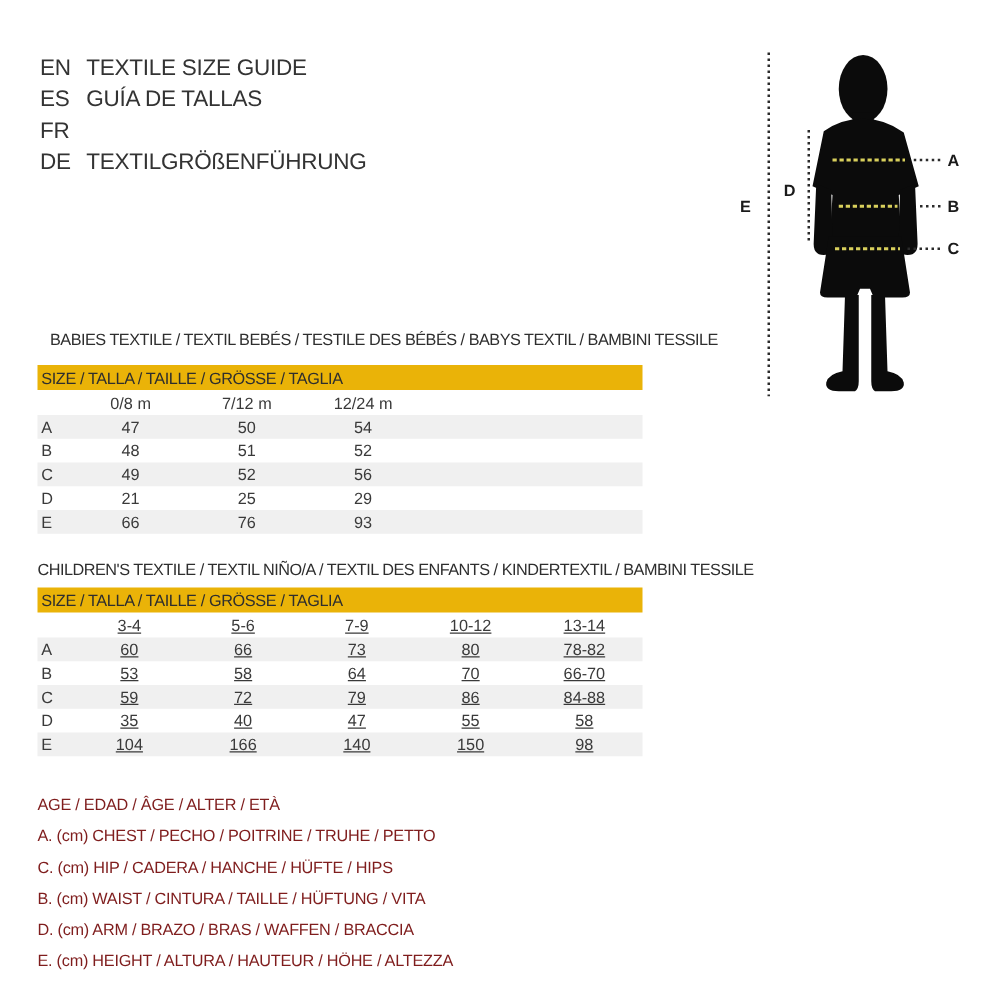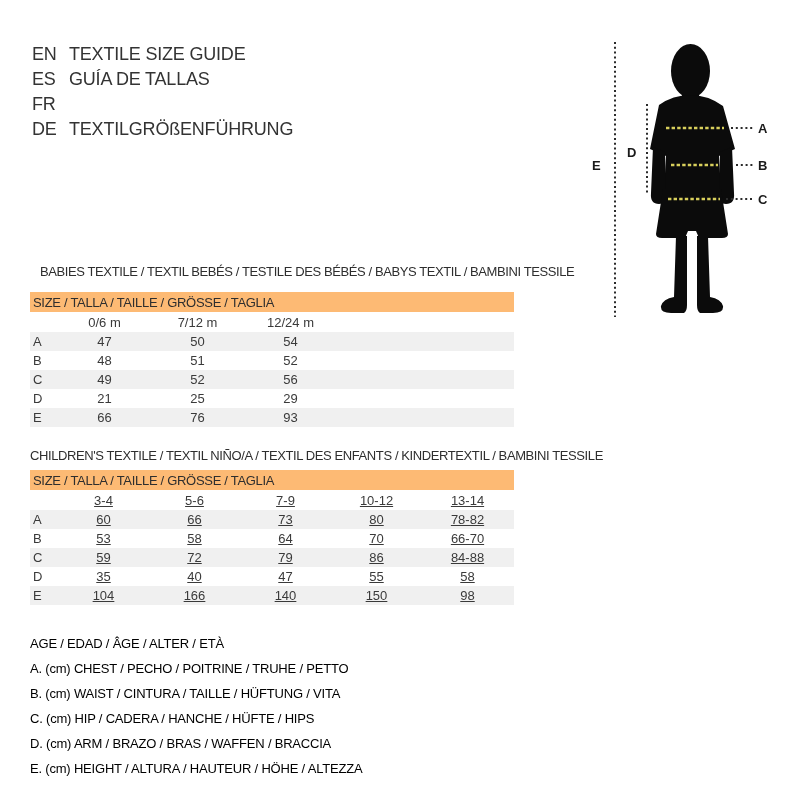--- a/index.html
+++ b/index.html
@@ -14,38 +14,38 @@
   .lang-row{display:flex;height:25px;align-items:center;font-size:18px;letter-spacing:-0.2px;color:#333;}
   .lang-code{width:37px;flex:0 0 37px;}
   .lang-label{white-space:nowrap;}
 
   
   .section-title{font-size:13px;letter-spacing:-0.4px;color:#2e2e2e;white-space:nowrap;}
   .babies-title{left:30px;top:264px;margin-left:10px;}
   .children-title{left:30px;top:448px;}
 
   
-  .size-bar{left:30px;width:484px;height:20px;background:#fdba74;display:flex;align-items:center;
+  .size-bar{left:30px;width:484px;height:20px;background:#eab308;display:flex;align-items:center;
             font-size:13px;letter-spacing:-0.3px;color:#2e2e2e;padding-left:3px;box-sizing:border-box;}
   .babies-size-bar{top:292px;}
   .children-size-bar{top:470px;}
 
   
   .size-table{left:30px;width:484px;font-size:13px;color:#3a3a3a;}
   .babies-table{top:313px;}
   .children-table{top:491px;}
   .t-row{display:flex;height:19px;align-items:center;}
   .t-row.stripe{background:#f0f0f0;}
   .cell-label{width:28px;flex:0 0 28px;padding-left:3px;box-sizing:border-box;}
   .babies-table .cell{width:93px;flex:0 0 93px;text-align:center;}
   .children-table .cell{width:91px;flex:0 0 91px;text-align:center;text-decoration:underline;}
 
   
   .legend{left:30px;top:631px;}
-  .legend-row{height:25px;display:flex;align-items:center;font-size:13px;letter-spacing:-0.2px;color:#000000;white-space:nowrap;}
+  .legend-row{height:25px;display:flex;align-items:center;font-size:13px;letter-spacing:-0.2px;color:#7f1d1d;white-space:nowrap;}
 
   
   .figure-svg{left:583px;top:28px;}
   .measure-letter{font-family:"Liberation Sans",sans-serif;font-size:13px;font-weight:bold;fill:#1a1a1a;}
 </style>
 </head>
 <body>
 
 <div class="abs lang-list">
   <div class="lang-row">
@@ -96,21 +96,21 @@
   <text class="measure-letter" x="627" y="156.5">D</text>
   <text class="measure-letter" x="592" y="169.5">E</text>
 </svg>
 
 <div class="abs section-title babies-title">BABIES TEXTILE / TEXTIL BEBÉS / TESTILE DES BÉBÉS / BABYS TEXTIL / BAMBINI TESSILE</div>
 <div class="abs size-bar babies-size-bar">SIZE / TALLA / TAILLE / GRÖSSE / TAGLIA</div>
 
 <div class="abs size-table babies-table">
   <div class="t-row">
     <span class="cell-label"></span>
-    <span class="cell">0/6 m</span>
+    <span class="cell">0/8 m</span>
     <span class="cell">7/12 m</span>
     <span class="cell">12/24 m</span>
   </div>
   <div class="t-row stripe">
     <span class="cell-label">A</span>
     <span class="cell">47</span>
     <span class="cell">50</span>
     <span class="cell">54</span>
   </div>
   <div class="t-row">
@@ -189,17 +189,17 @@
     <span class="cell">166</span>
     <span class="cell">140</span>
     <span class="cell">150</span>
     <span class="cell">98</span>
   </div>
 </div>
 
 <div class="abs legend">
   <div class="legend-row">AGE / EDAD / ÂGE / ALTER / ETÀ</div>
   <div class="legend-row">A. (cm) CHEST / PECHO / POITRINE / TRUHE / PETTO</div>
+  <div class="legend-row">C. (cm) HIP / CADERA / HANCHE / HÜFTE / HIPS</div>
   <div class="legend-row">B. (cm) WAIST / CINTURA / TAILLE / HÜFTUNG / VITA</div>
-  <div class="legend-row">C. (cm) HIP / CADERA / HANCHE / HÜFTE / HIPS</div>
   <div class="legend-row">D. (cm) ARM / BRAZO / BRAS / WAFFEN / BRACCIA</div>
   <div class="legend-row">E. (cm) HEIGHT / ALTURA / HAUTEUR / HÖHE / ALTEZZA</div>
 </div>
 
 </body></html>

